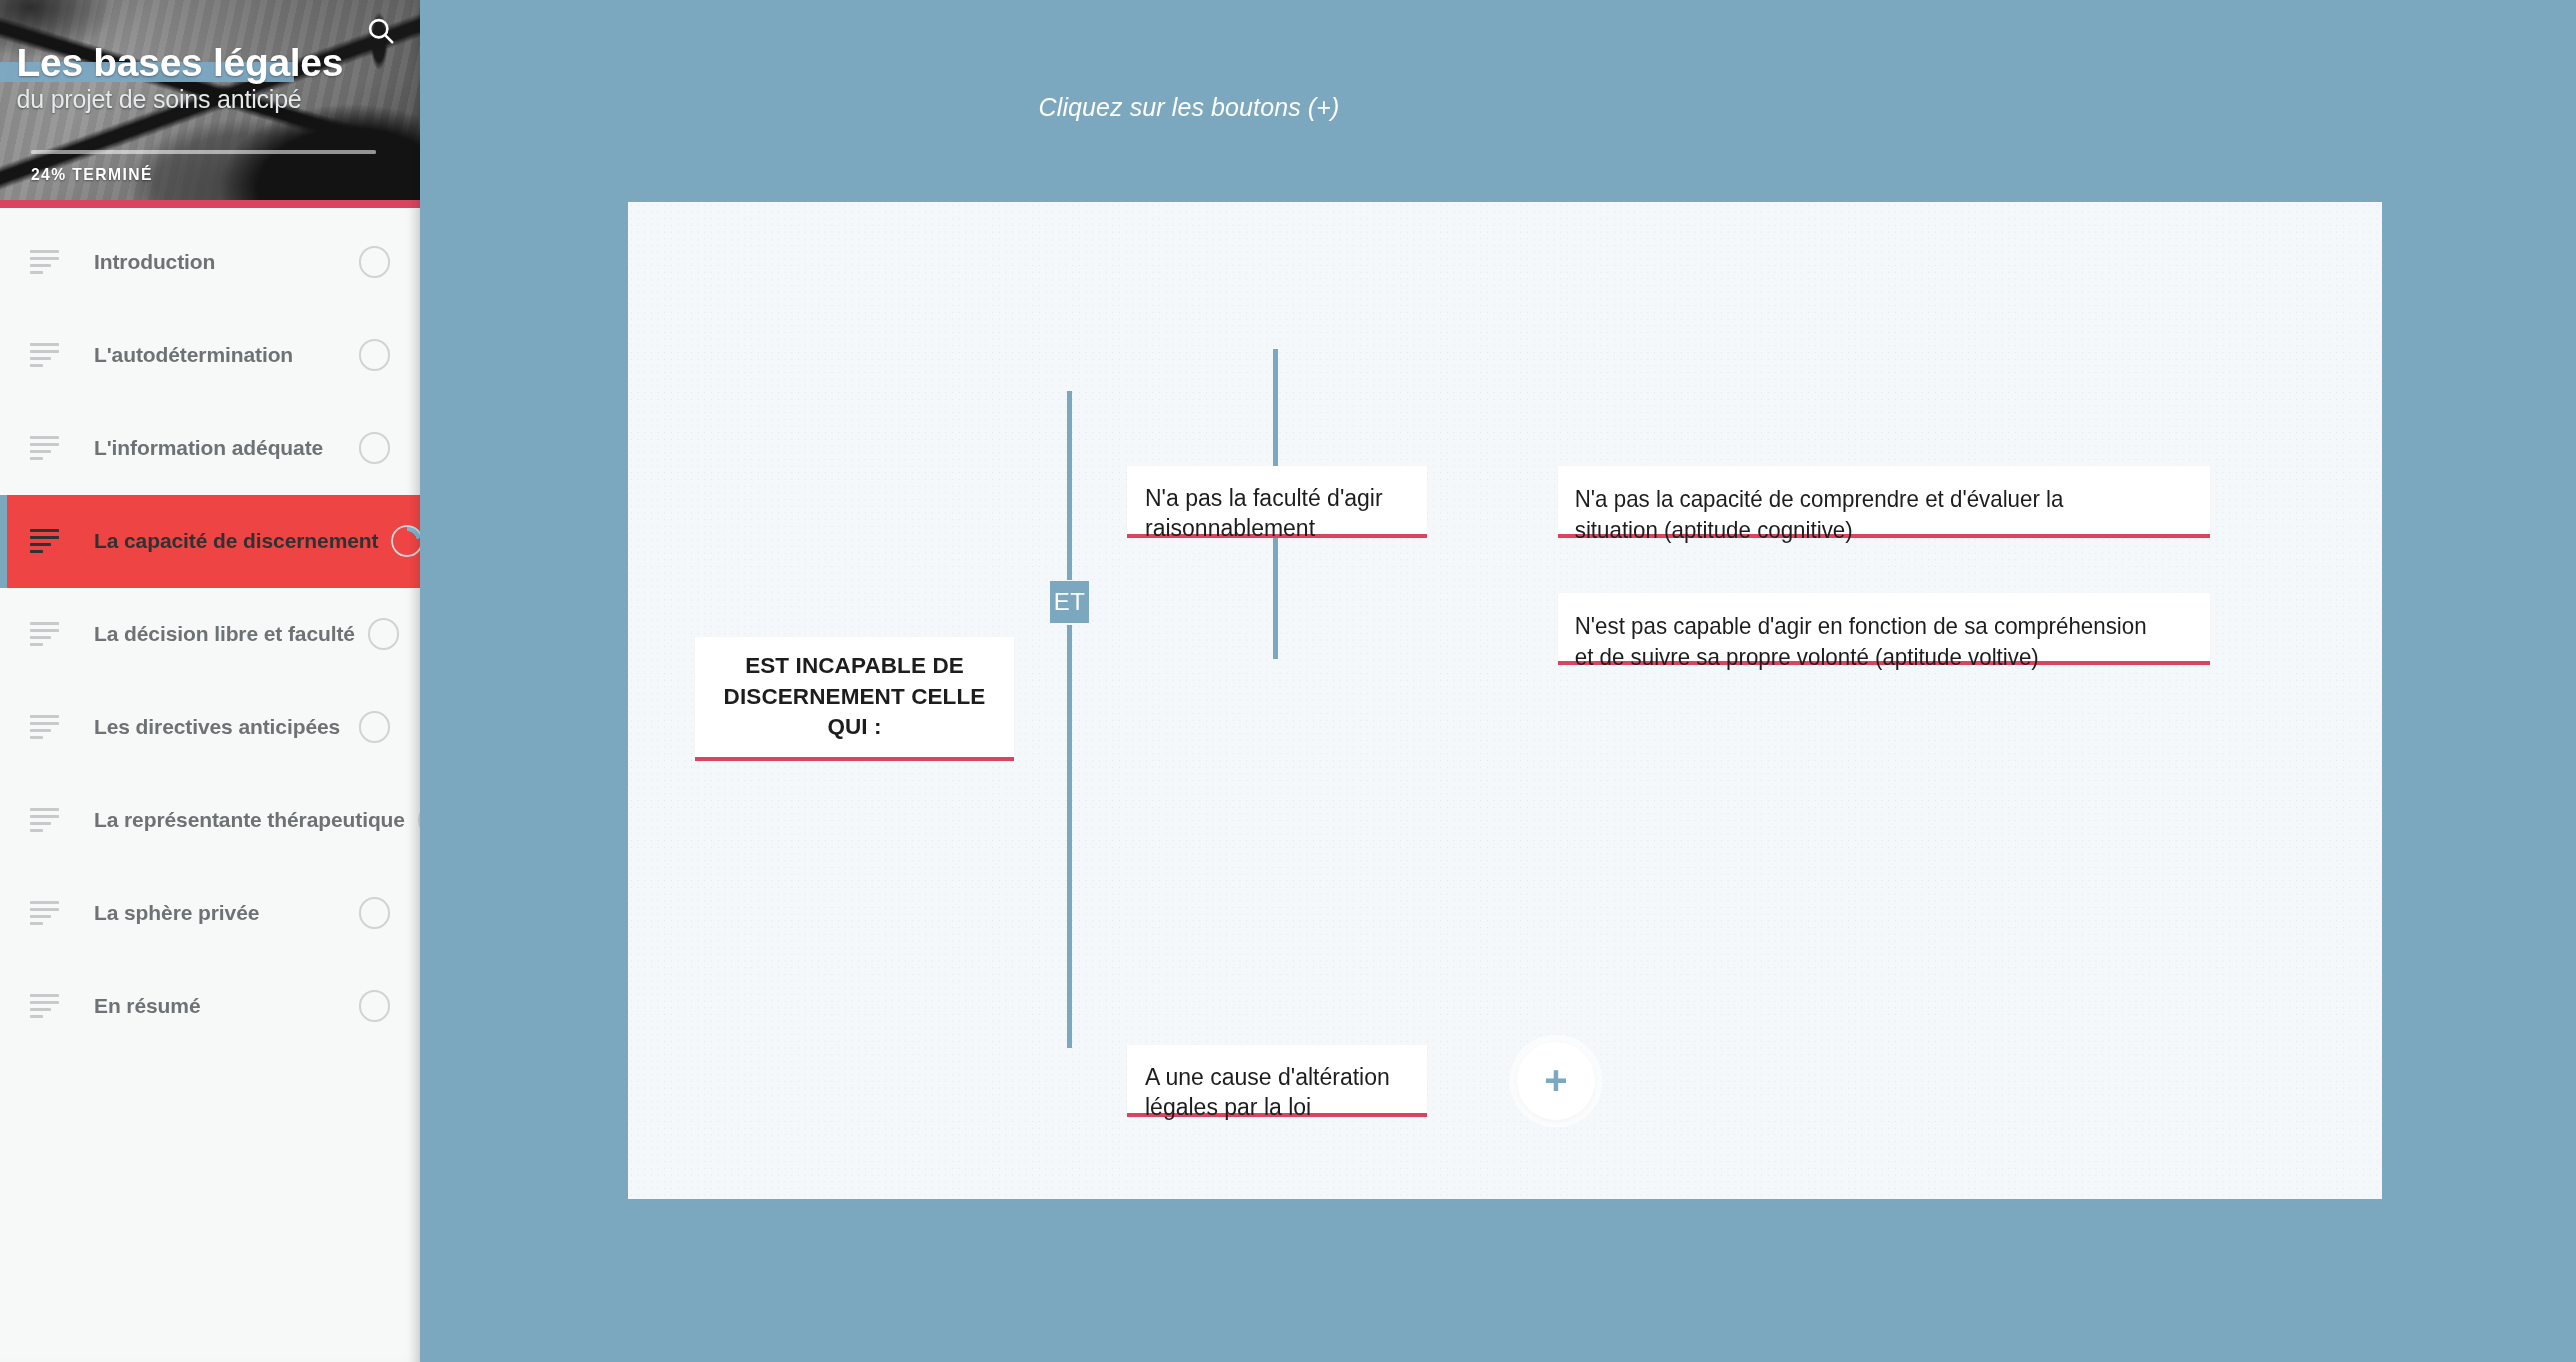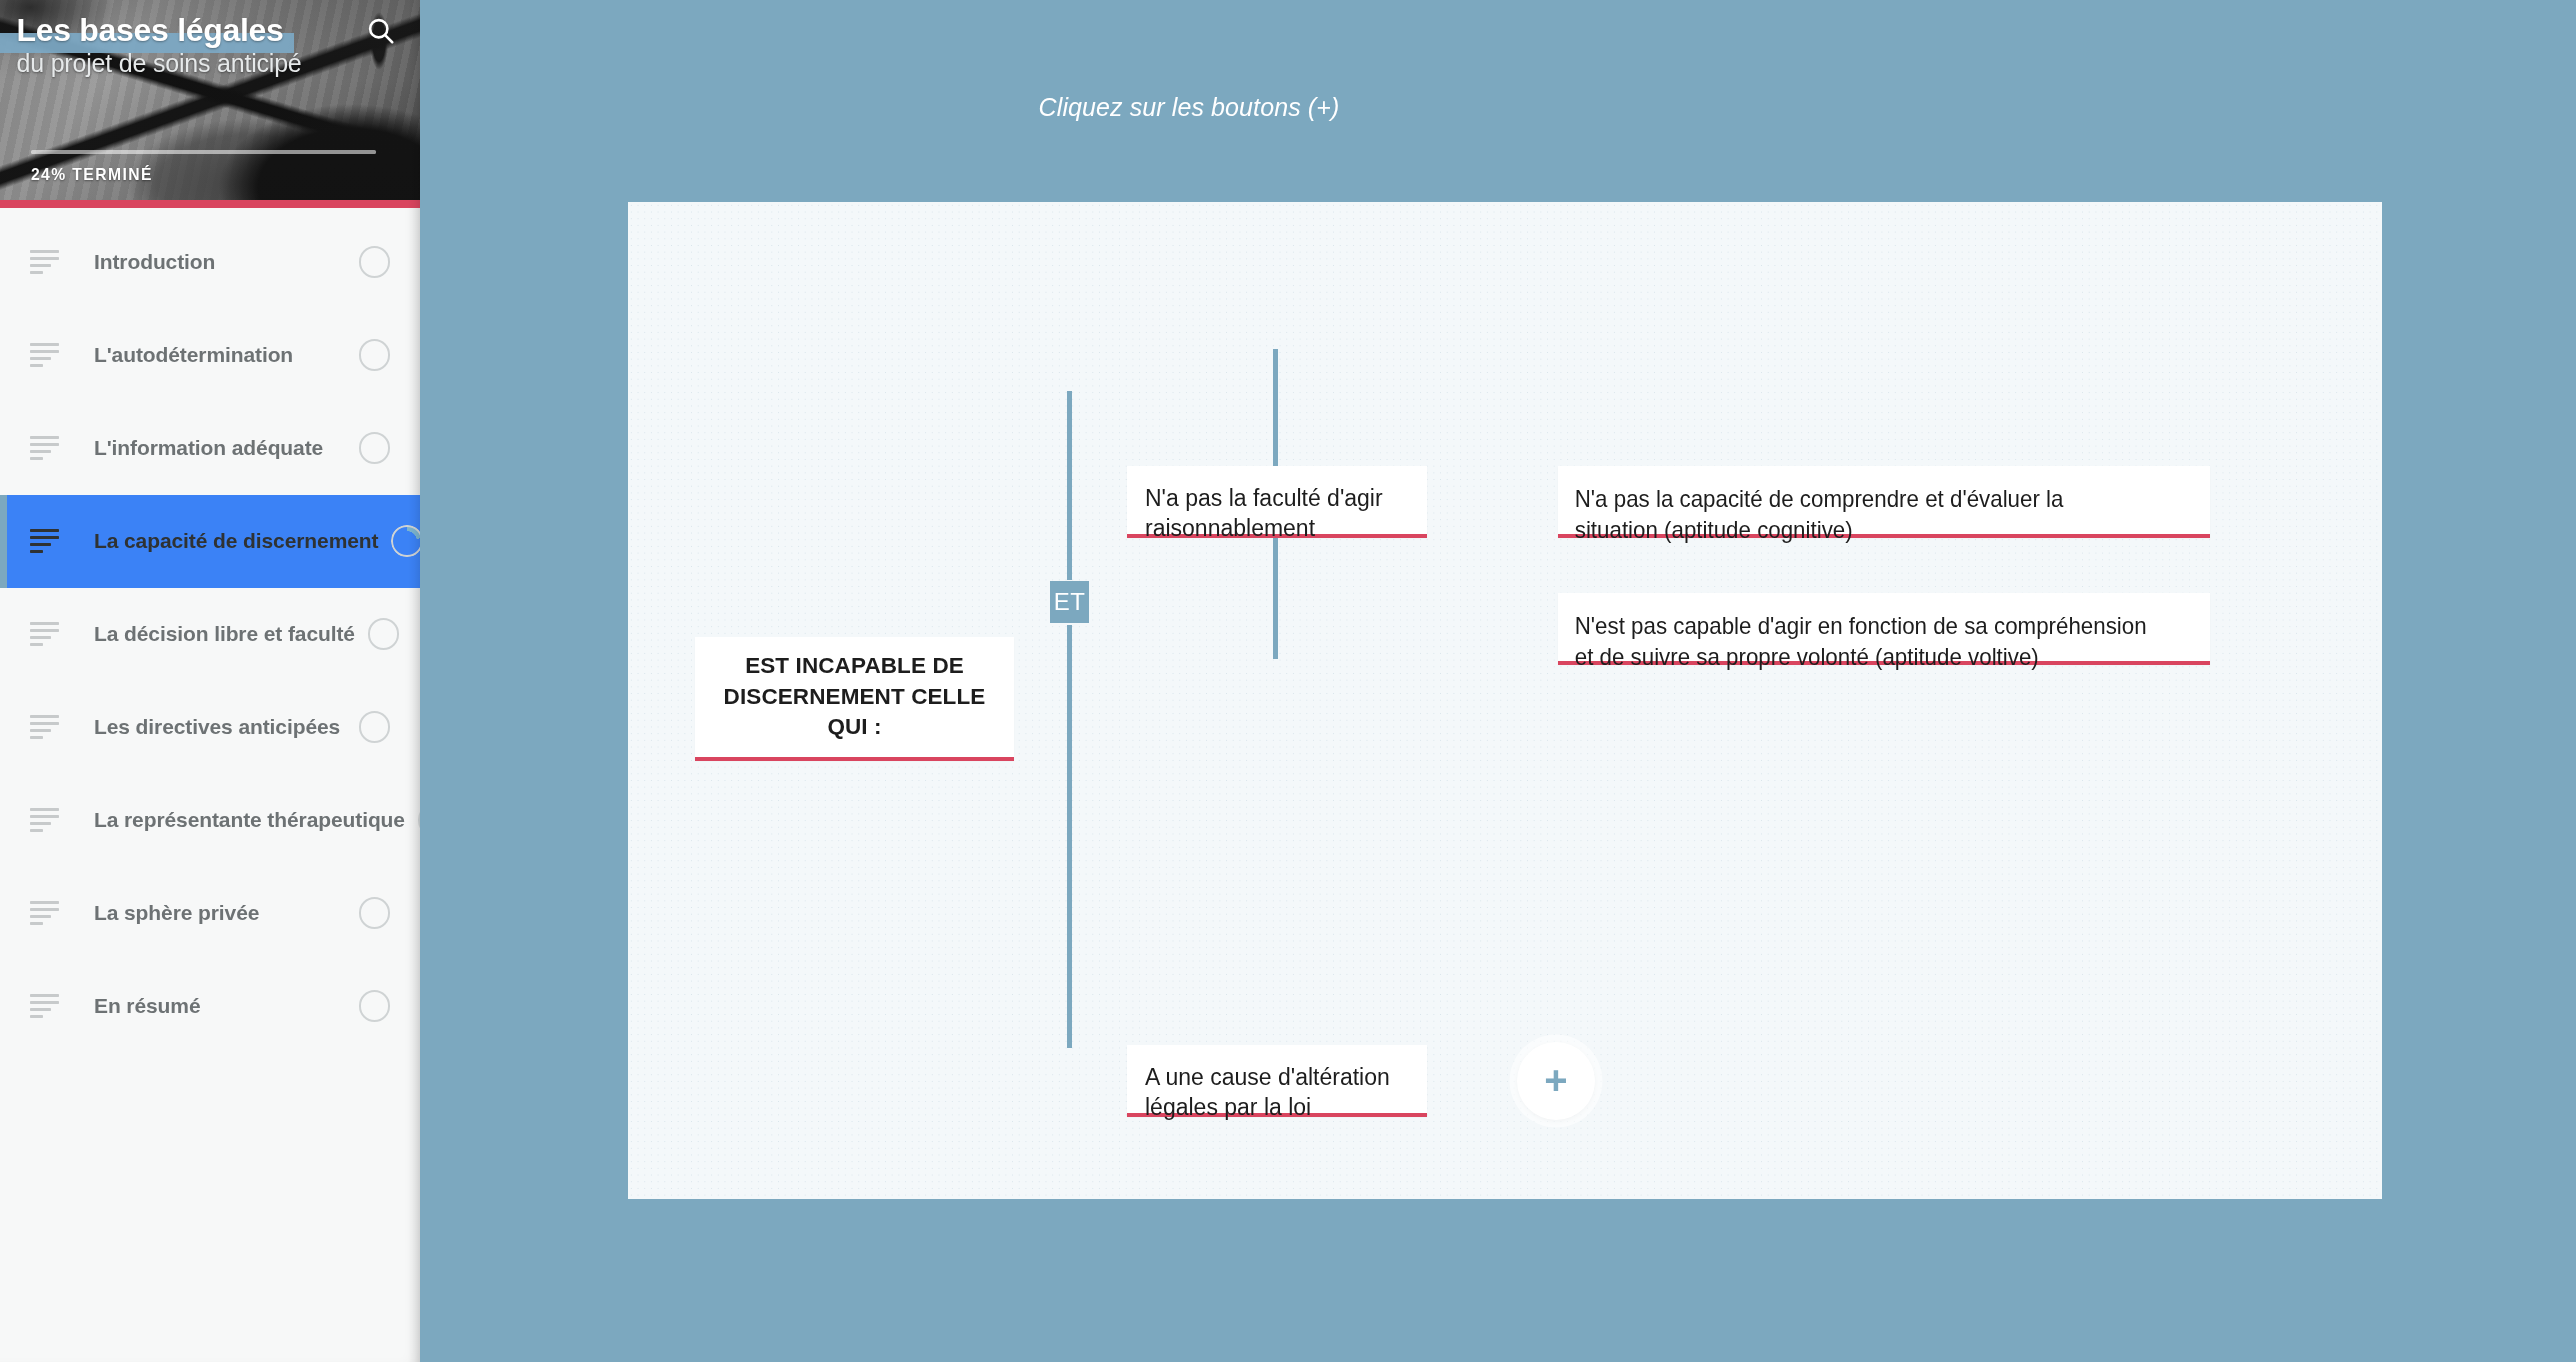--- a/index.html
+++ b/index.html
@@ -50,23 +50,24 @@
       linear-gradient(125deg, #9a9a9a 0%, #ababab 28%, #8f8f8f 52%, #7d7d7d 74%, #4a4a4a 100%);
     filter:grayscale(1) contrast(1.04);
   }
   #header-scrim {
     position:absolute; inset:0;
     background:linear-gradient(to bottom, rgba(40,40,40,0.30) 0%, rgba(40,40,40,0.14) 40%, rgba(30,30,30,0.20) 100%);
   }
   #course-title-wrap { position:absolute; left:16.5px; top:13.5px; width:352px; }
   #course-title {
     position:relative; display:inline-block;
-    font-size:32px; font-weight:bold; color:#ffffff;
+    font-size:39px; font-weight:bold; color:#ffffff;
     letter-spacing:-0.3px; line-height:1.0;
     text-shadow:0 0.7px 2.2px rgba(0,0,0,0.35);
+    margin-top:29px;
   }
   #course-title-highlight {
     position:absolute; left:-18px; top:19.5px;
     width:295px; height:20px;
     background:#7ca8c4; opacity:0.94;
     z-index:0;
   }
   #course-title span { position:relative; z-index:1; }
   #course-subtitle {
     margin-top:5px;
@@ -116,21 +117,21 @@
     flex:1 1 auto;
     font-size:21px; font-weight:bold; color:#6d7274;
     letter-spacing:-0.1px; white-space:nowrap;
   }
   .nav-status {
     flex:0 0 auto;
     width:31.5px; height:31.5px; border-radius:50%;
     border:2.2px solid #cfd3d4; background:transparent;
     position:relative;
   }
-  .nav-item.active { background:#3b82f6; }
+  .nav-item.active { background:#ef4444; }
   .nav-item.active:before {
     content:""; position:absolute; left:0; top:0; bottom:0; width:6.7px; background:#7ca8bf;
   }
   .nav-item.active .nav-icon i { background:#2f3233; }
   .nav-item.active .nav-label { color:#2f3233; }
   .nav-item.active .nav-status {
     border-color:#cfd3d4;
     background:
       conic-gradient(from 0deg, #7cb4cf 0deg 78deg, transparent 78deg 360deg);
     mask:radial-gradient(circle, transparent 0 9.7px, #000 10px);

